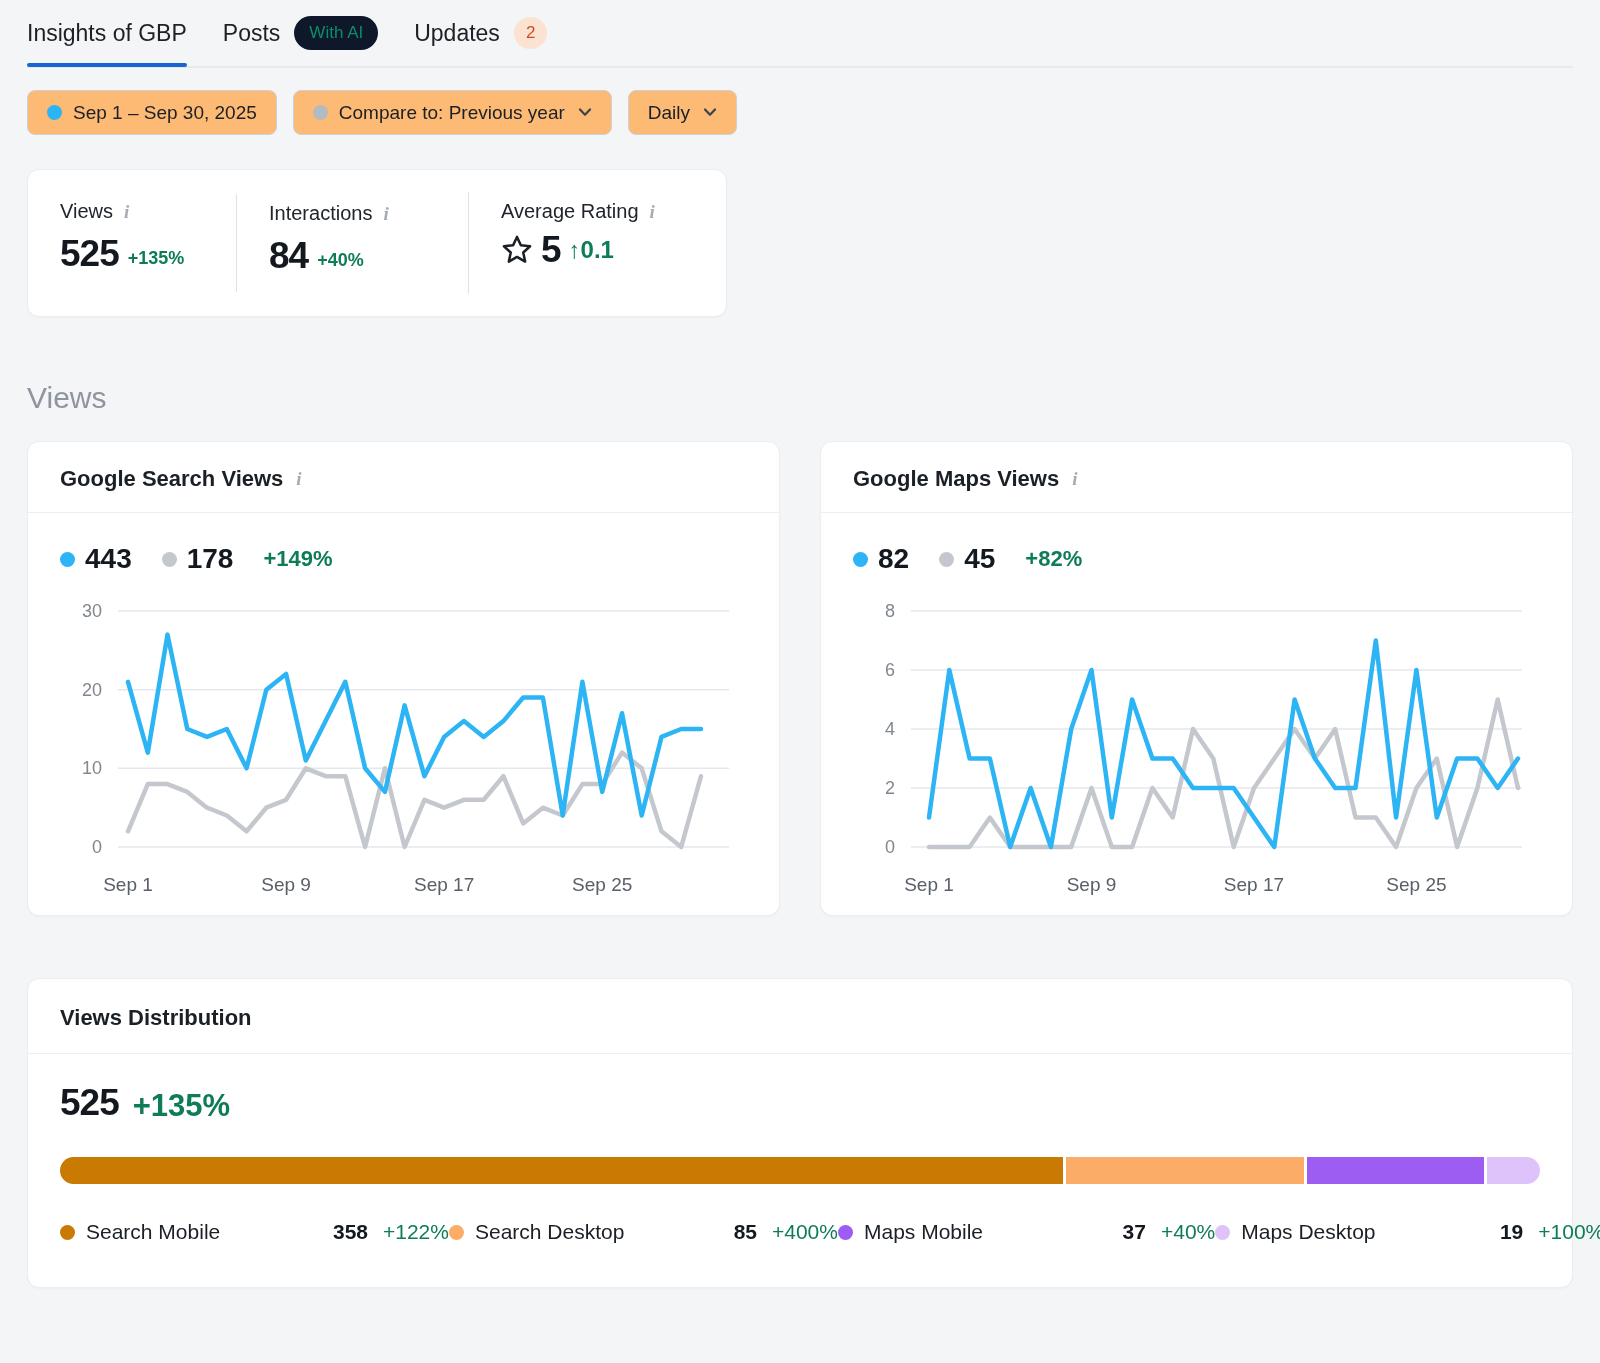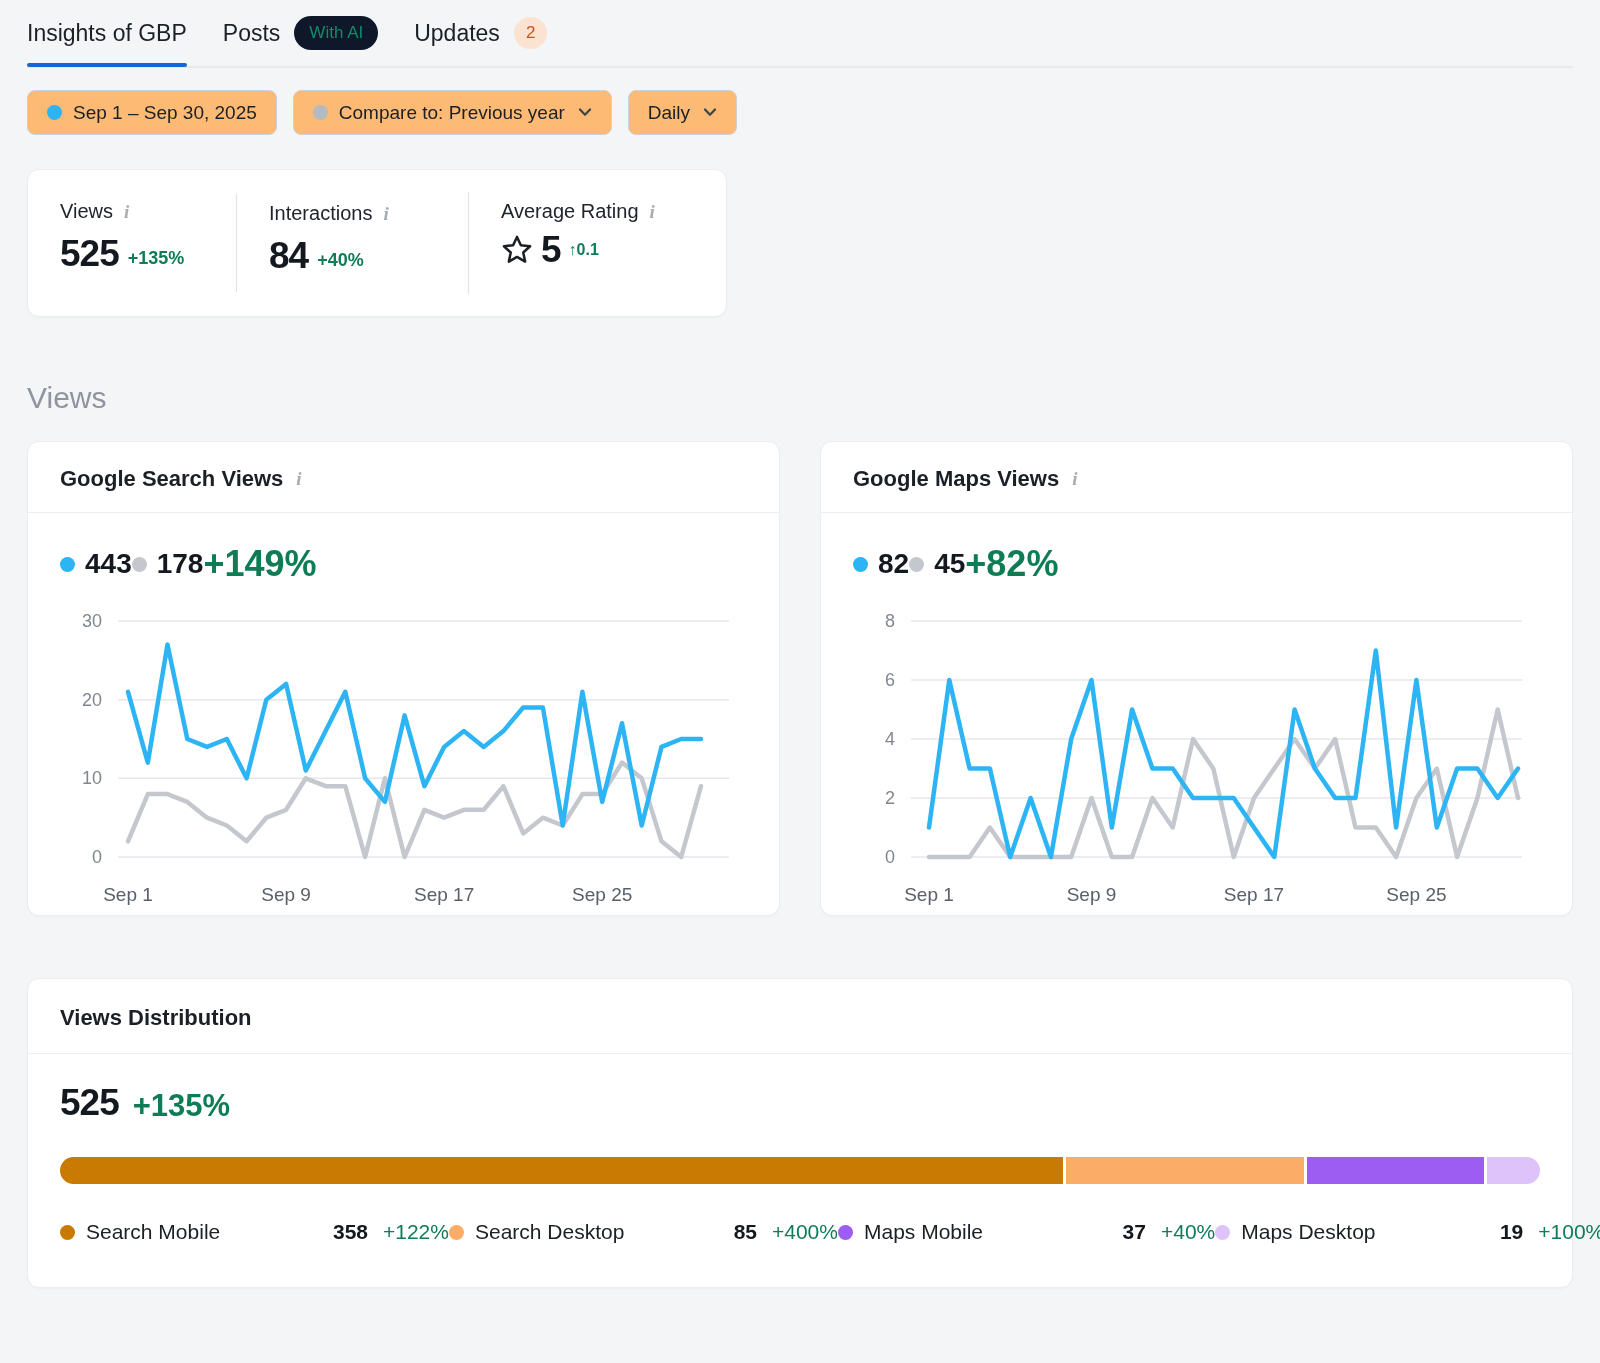--- a/index.html
+++ b/index.html
@@ -43,24 +43,24 @@
 
   
   .section-title { margin-top:64px; font-size:30px; font-weight:400; color:#8f959e; }
 
   
   .charts-row { display:flex; gap:40px; margin-top:26px;justify-content:center; }
   .chart-card { flex:1; height:475px; }
   .chart-head { display:flex; align-items:center; gap:11px; padding:24px 32px 20px 32px; border-bottom:1px solid #eceef1; }
   .chart-title { font-size:22px; font-weight:700; color:#1b2026; }
   .chart-body { padding:0 32px; }
-  .legend { display:flex; align-items:center; margin-top:30px; }
+  .legend { display:flex; align-items:center; gap:30px; margin-top:30px; }
   .legend-item { display:flex; align-items:center; gap:10px; }
   .legend-num { font-size:28px; font-weight:700; color:#14181f; }
-  .legend-change { font-size:36px; font-weight:700; color:#0e7d55; }
+  .legend-change { font-size:22px; font-weight:700; color:#0e7d55; }
   .chart-svg { display:block; margin-top:14px; }
 
   
   .dist { margin-top:62px; height:310px; }
   .dist-head { padding:26px 32px 22px 32px; border-bottom:1px solid #eceef1; }
   .dist-title { font-size:22px; font-weight:700; color:#1b2026; }
   .dist-body { padding:0 32px; }
   .dist-total-row { display:flex; align-items:flex-end; gap:14px; margin-top:30px; }
   .dist-total { font-size:37px; font-weight:700; color:#14181f; letter-spacing:-1px; line-height:1; }
   .dist-change { font-size:31px; font-weight:700; color:#0e7d55; line-height:1; }
@@ -137,21 +137,21 @@
     <div class="stat-col c3">
       <div class="stat-label">
         <span>Average Rating</span>
         <span class="info">i</span>
       </div>
       <div class="rating-row">
         <svg width="32" height="32" viewBox="0 0 24 24">
           <path d="M12 2.2 L14.9 8.4 L21.8 9.2 L16.7 13.9 L18.1 20.7 L12 17.2 L5.9 20.7 L7.3 13.9 L2.2 9.2 L9.1 8.4 Z" fill="none" stroke="#1b2026" stroke-width="1.9" stroke-linejoin="round"></path>
         </svg>
         <span class="stat-num">5</span>
-        <span class="stat-change" style="font-size:16px;padding-bottom:0">↑0.1</span>
+        <span class="stat-change" style="font-size:24px;padding-bottom:0">↑0.1</span>
       </div>
     </div>
   </div>
 
   <div class="section-title">Views</div>
 
   <div class="charts-row">
 
     <div class="card chart-card">
       <div class="chart-head">

